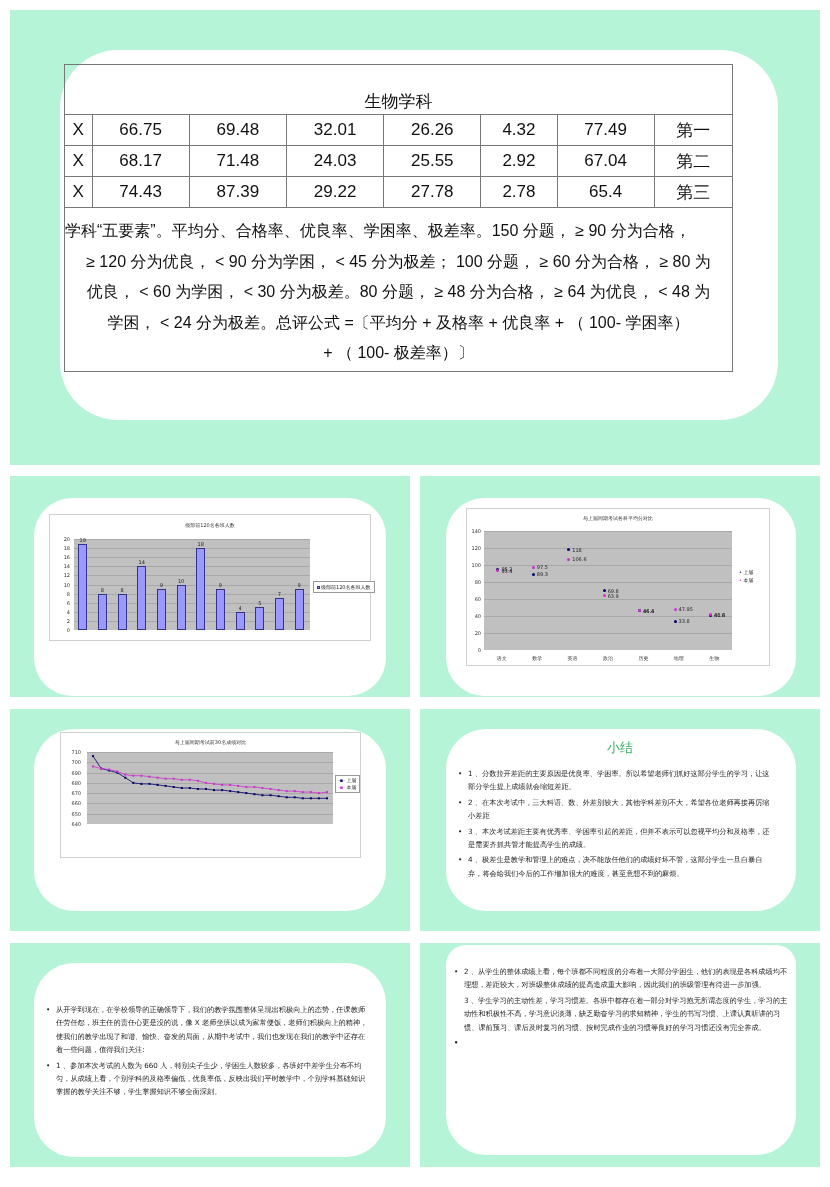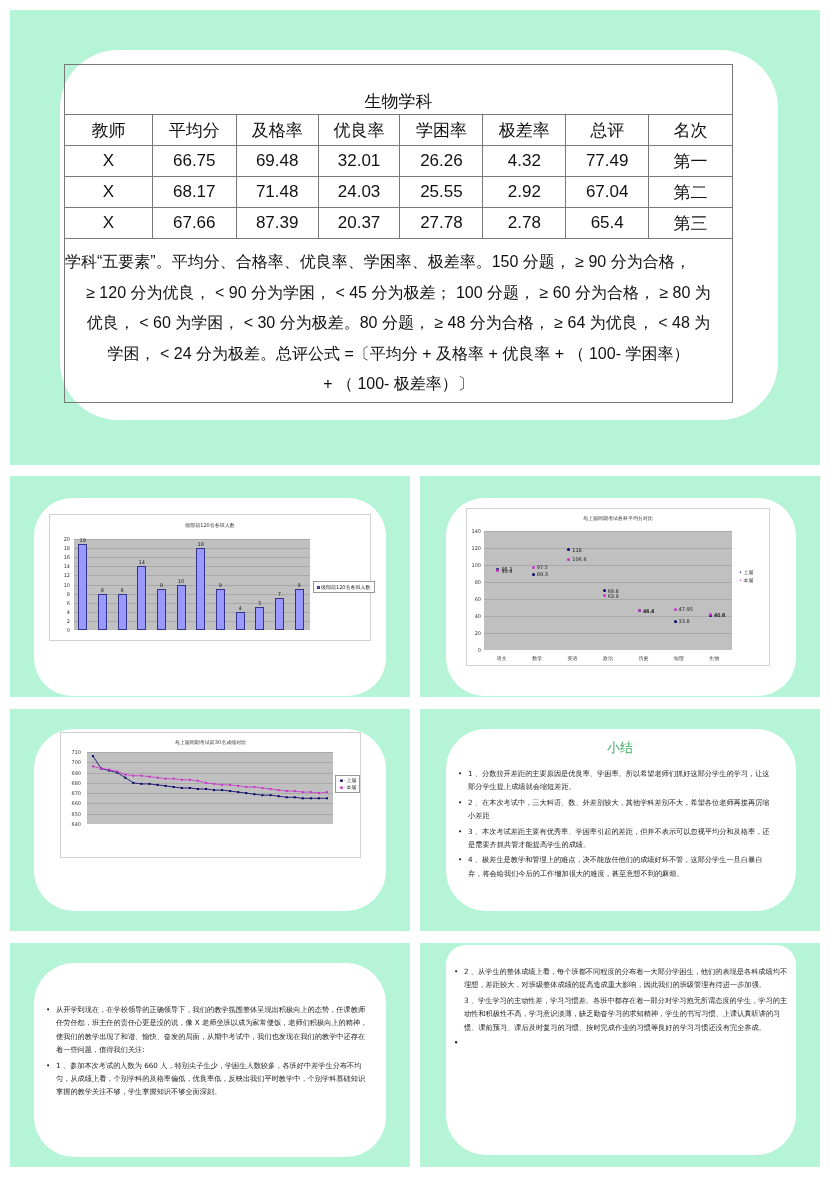--- a/index.html
+++ b/index.html
@@ -58,30 +58,20 @@
 <body>
 
 <div class="slide" id="s1">
   <div class="card"></div>
 </div>
 <table class="score-table">
   <tbody>
       <tr>
         <td colspan="8" class="title-cell">生物学科</td>
       </tr>
-  <tr class="hdr">
-    <td style="width:88px">教师</td>
-    <td style="width:84px">平均分</td>
-    <td style="width:82px">及格率</td>
-    <td style="width:82px">优良率</td>
-    <td style="width:83px">学困率</td>
-    <td style="width:83px">极差率</td>
-    <td style="width:83px">总评</td>
-    <td style="width:84px">名次</td>
-  </tr>
   <tr class="row">
     <td>X</td>
     <td>66.75</td>
     <td>69.48</td>
     <td>32.01</td>
     <td>26.26</td>
     <td>4.32</td>
     <td>77.49</td>
     <td>第一</td>
   </tr>
@@ -90,23 +80,23 @@
     <td>68.17</td>
     <td>71.48</td>
     <td>24.03</td>
     <td>25.55</td>
     <td>2.92</td>
     <td>67.04</td>
     <td>第二</td>
   </tr>
   <tr class="row">
     <td>X</td>
-    <td>67.66</td>
+    <td>74.43</td>
     <td>87.39</td>
-    <td>20.37</td>
+    <td>29.22</td>
     <td>27.78</td>
     <td>2.78</td>
     <td>65.4</td>
     <td>第三</td>
   </tr>
   <tr>
     <td colspan="8" class="note-cell">
       <span class="note-line" style="text-align:left">学科“五要素”。平均分、合格率、优良率、学困率、极差率。150 分题， ≥ 90 分为合格，</span>
       <span class="note-line">≥ 120 分为优良， &lt; 90 分为学困， &lt; 45 分为极差； 100 分题， ≥ 60 分为合格， ≥ 80 为</span>
       <span class="note-line">优良， &lt; 60 为学困， &lt; 30 分为极差。80 分题， ≥ 48 分为合格， ≥ 64 为优良， &lt; 48 为</span>

